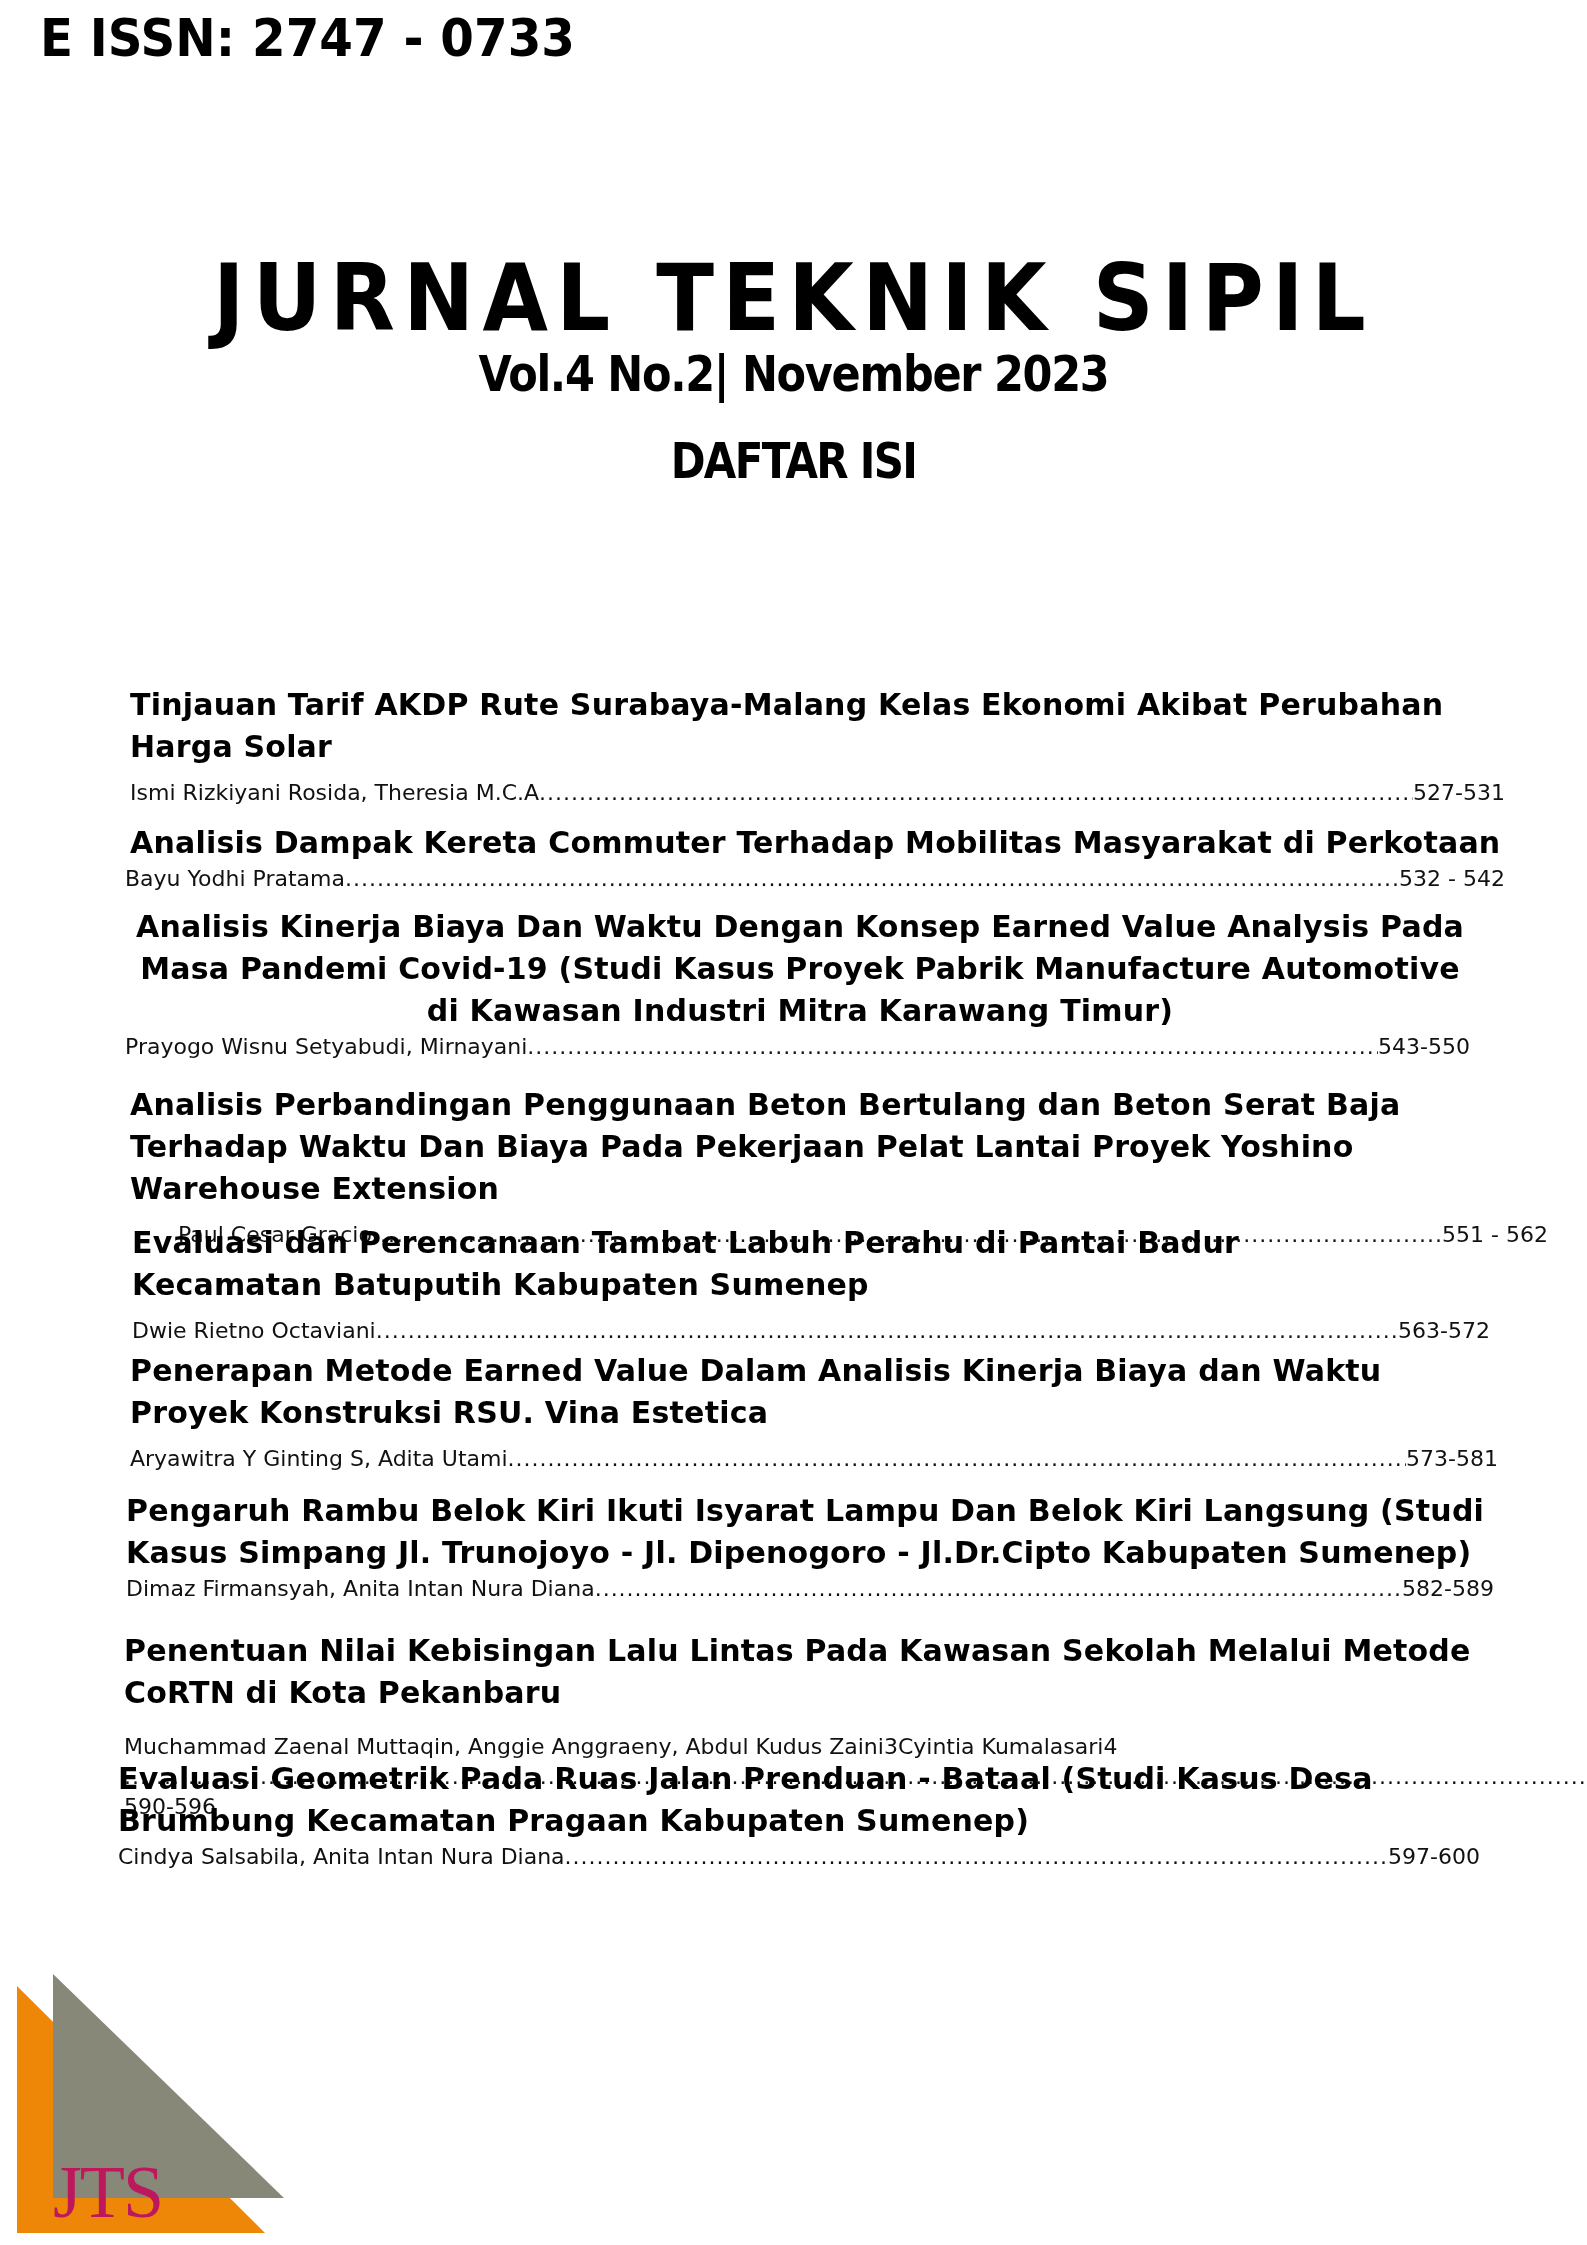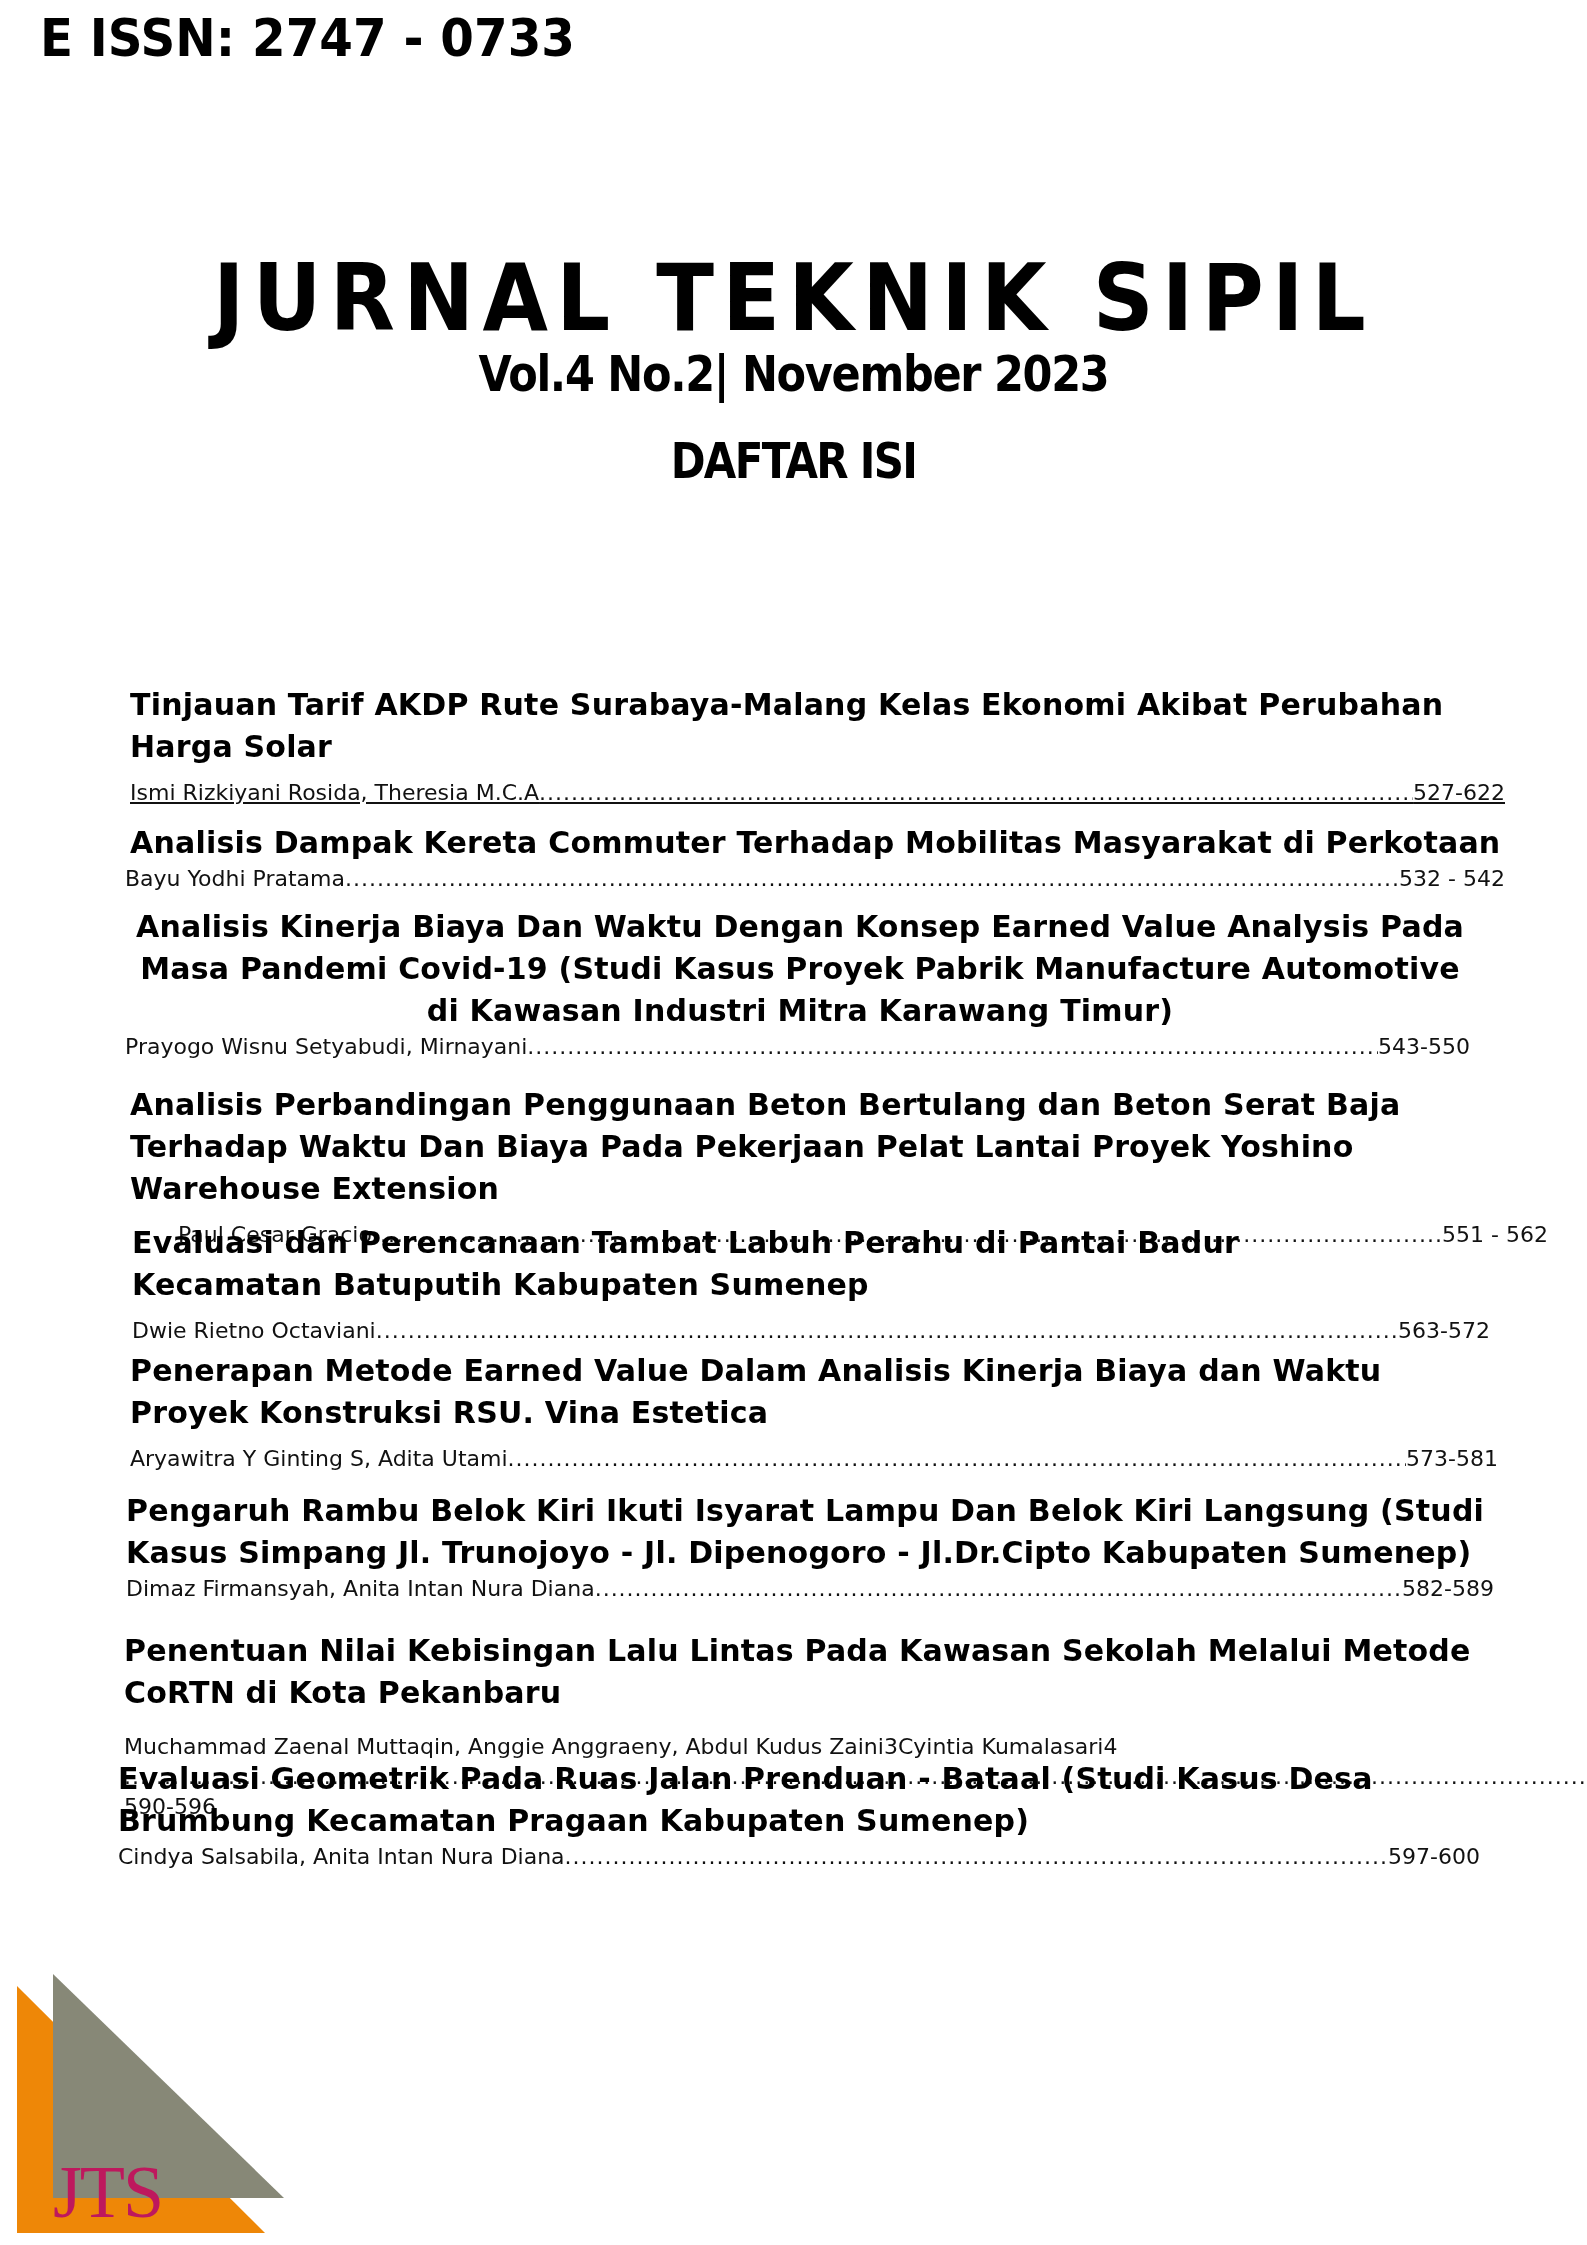--- a/index.html
+++ b/index.html
@@ -57,24 +57,24 @@
 </head>
 <body>
 
 <div class="issn">E ISSN: 2747 - 0733</div>
 <div class="journal-title">JURNAL TEKNIK SIPIL</div>
 <div class="issue-line">Vol.4 No.2| November 2023</div>
 <div class="toc-heading">DAFTAR ISI</div>
 
 <div class="entry" style="left:130px; top:684px; width:1380px;">
   <div class="title" style="width:1380px;">Tinjauan Tarif AKDP Rute Surabaya-Malang Kelas Ekonomi Akibat Perubahan Harga Solar</div>
-  <div class="byline" style="margin-top:10px; width:1375px;text-decoration:underline;">
+  <div class="byline" style="margin-top:10px; width:1375px;">
     <span class="authors">Ismi Rizkiyani Rosida, Theresia M.C.A</span>
     <span class="leader"></span>
-    <span class="pages">527-622</span>
+    <span class="pages">527-531</span>
   </div>
 </div>
 
 <div class="entry" style="left:130px; top:822px; width:1380px;">
   <div class="title">Analisis Dampak Kereta Commuter Terhadap Mobilitas Masyarakat di Perkotaan</div>
   <div class="byline" style="margin-left:-5px; width:1380px;">
     <span class="authors">Bayu Yodhi Pratama</span>
     <span class="leader"></span>
     <span class="pages">532 - 542</span>
   </div>

